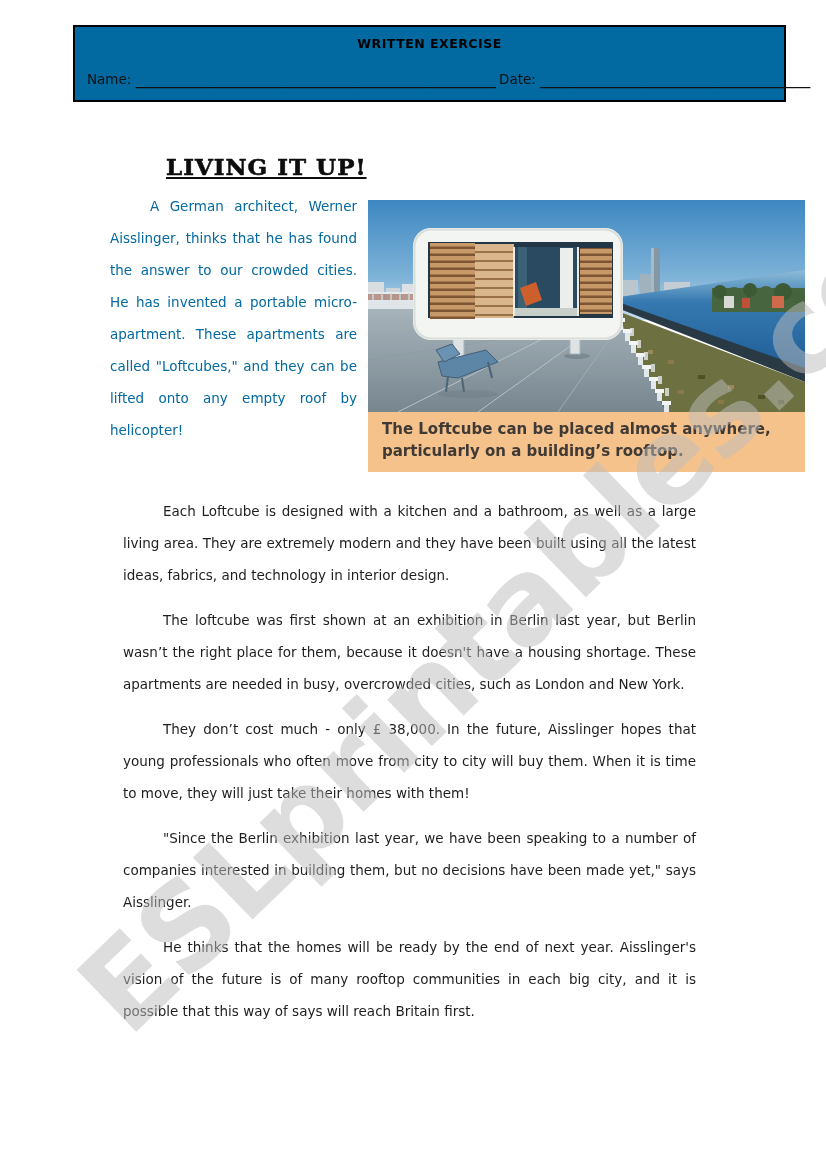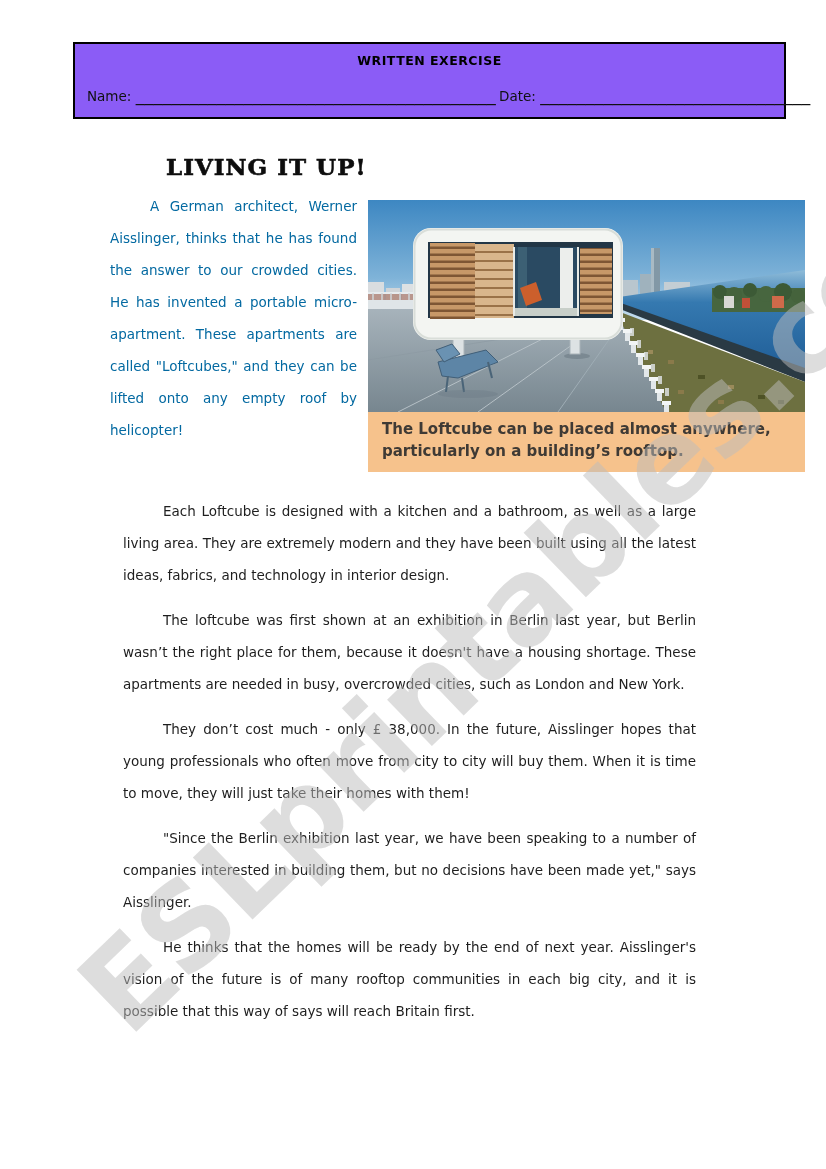--- a/index.html
+++ b/index.html
@@ -6,39 +6,39 @@
   .page{
     position:relative;
     width:826px;height:1169px;
     background:#ffffff;
     overflow:hidden;
     font-family:"DejaVu Sans","Liberation Sans",sans-serif;
     color:#1c1c1c;
   }
   
   .header-box{
-    position:absolute;left:73px;top:42px;width:709px;height:73px;
-    border:2px solid #000;background:#8b5cf6;
+    position:absolute;left:73px;top:25px;width:709px;height:73px;
+    border:2px solid #000;background:#0369a1;
   }
   .header-title{
     text-align:center;font-size:12.5px;font-weight:bold;
     letter-spacing:0.5px;margin-top:9px;color:#000;
   }
   .header-fields{
     position:absolute;left:12px;right:12px;top:40px;
     font-size:13.5px;color:#111;white-space:nowrap;
   }
   .field-name{position:absolute;left:0;}
   .field-date{position:absolute;left:412px;}
   .blankline{letter-spacing:0px;font-size:18px;color:#111;}
   
   .doc-title{
     position:absolute;left:166px;top:153px;
     font-family:"DejaVu Serif","Liberation Serif",serif;
-    font-weight:900;font-size:23px;letter-spacing:1px;color:#0d0d0d;
+    font-weight:900;font-size:23px;letter-spacing:1px;color:#0d0d0d;text-decoration:underline;
     -webkit-text-stroke:0.6px #0d0d0d;
   }
   
   .para-first{
     position:absolute;left:110px;top:190px;width:247px;
     font-size:13.5px;line-height:32px;text-align:justify;
     text-indent:40px;color:#0369a1;
   }
   
   .photo-block{

